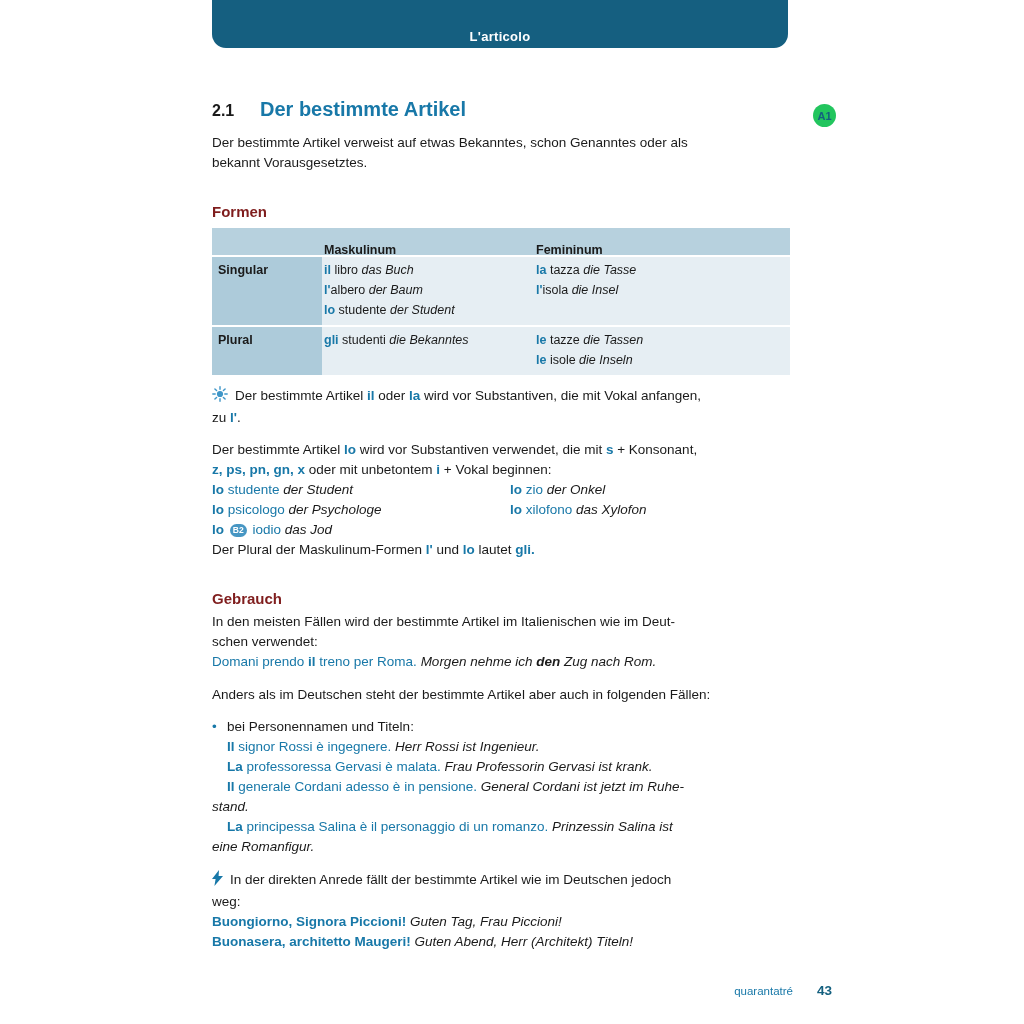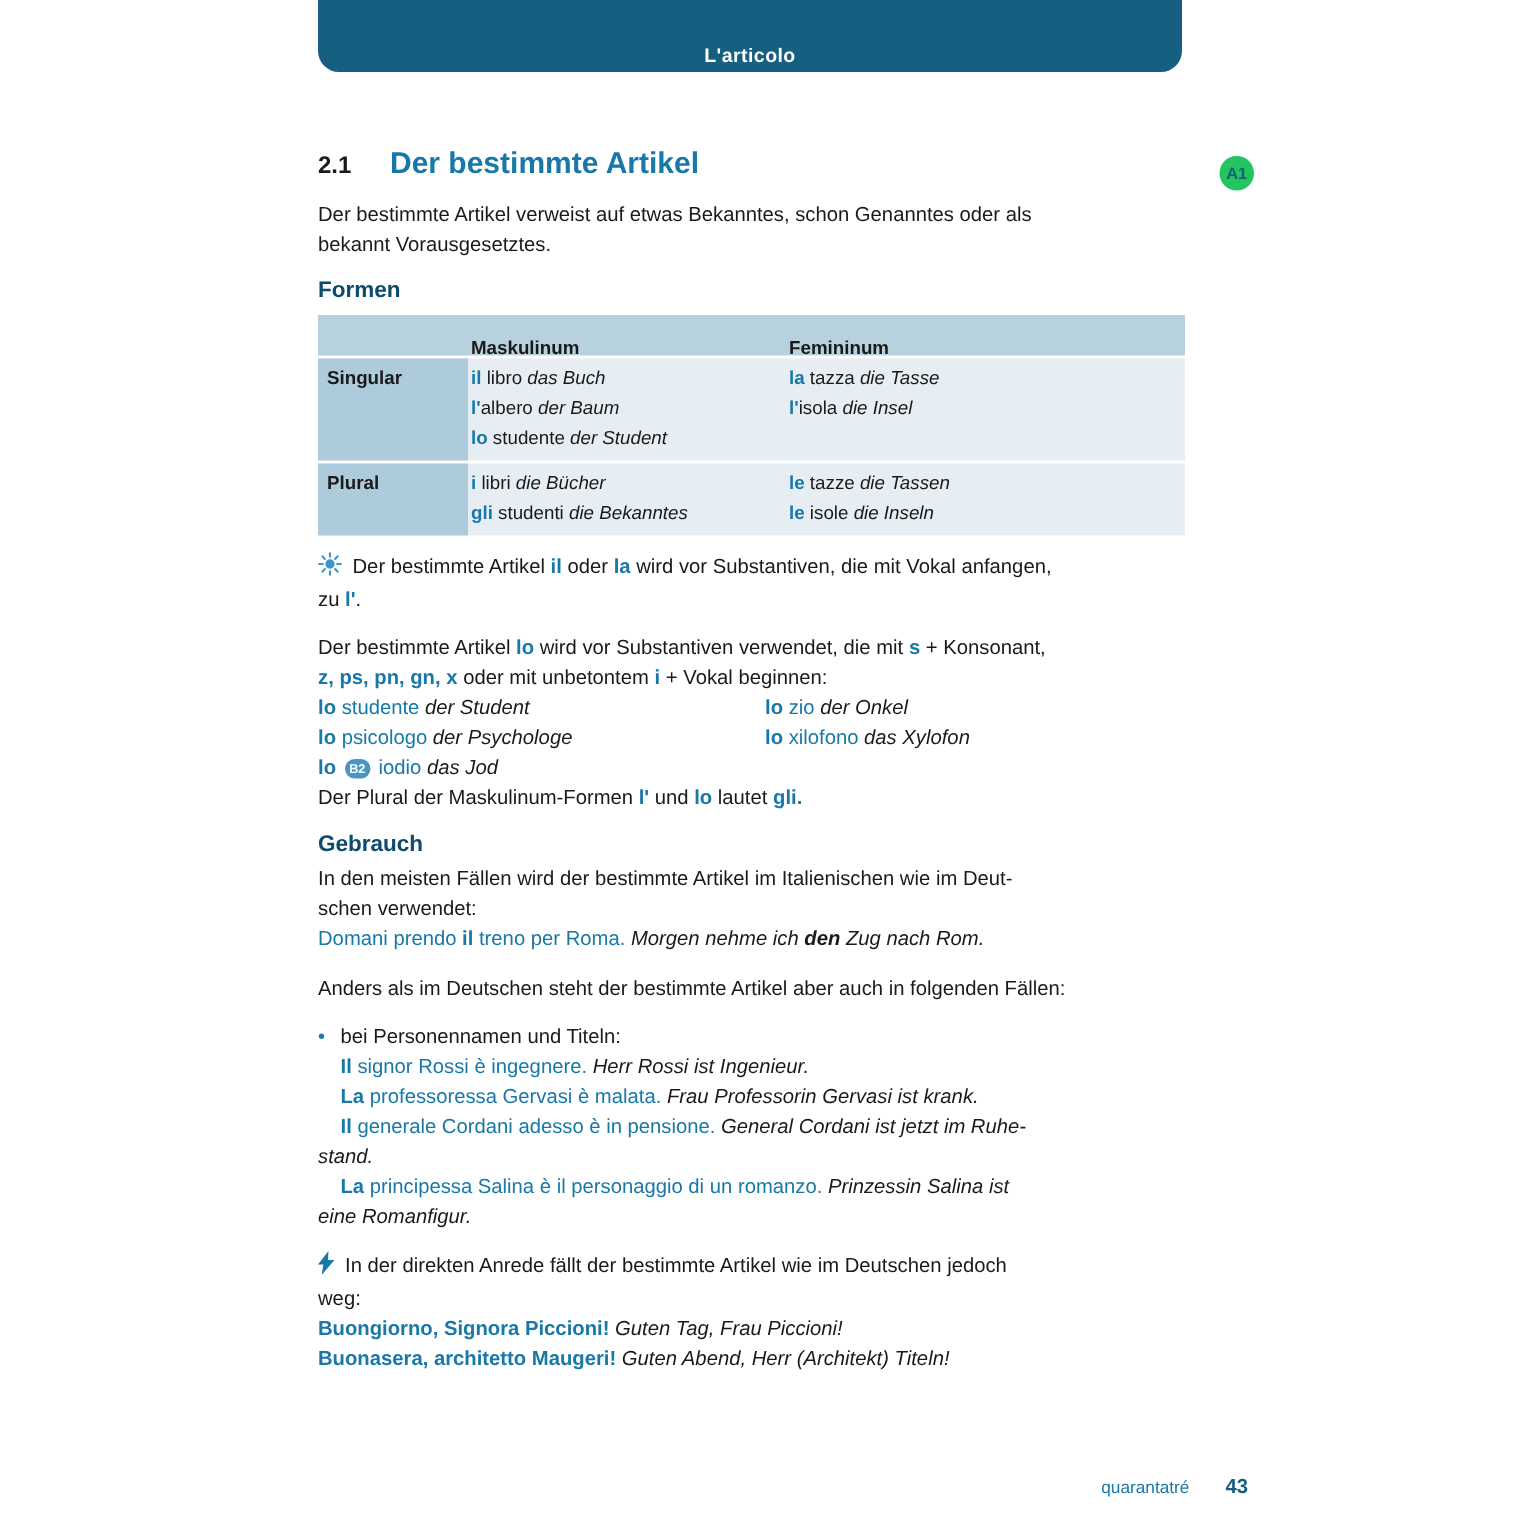--- a/index.html
+++ b/index.html
@@ -27,30 +27,30 @@
   }
 
   .content { position:absolute; left:212px; top:98px; width:578px; }
 
   .section-head { display:flex; align-items:baseline; }
   .sec-num { font-weight:bold; font-size:16px; width:48px; flex:none; }
   .sec-title { font-weight:bold; font-size:20px; color:#1878a8; }
 
   .body-text { font-size:13.5px; line-height:20px; }
   .intro { margin-top:12px; }
-  .sub-heading { font-size:15px; font-weight:bold; margin-top:12px; color:#0c4a6e; }
+  .sub-heading { font-size:15px; font-weight:bold; margin-top:30px; color:#7f1d1d; }
   .after-head { margin-top:5px; }
 
   
   .gtable { margin-top:8px; font-size:12.5px; line-height:20px; width:578px; }
   .trow { display:flex; align-items:stretch; }
   .thead { background:#b7d1de; height:27px; margin-bottom:2px; }
   .thead .tcell { display:flex; align-items:center; font-weight:bold; }
   .tbodyrow { background:#e6eef3; margin-bottom:2px; }
-  .tlabel { width:100px; flex:none; background:#adcbda; padding:3px 0 5px 6px; font-weight:bold; }
+  .tlabel { width:110px; flex:none; background:#adcbda; padding:3px 0 5px 6px; font-weight:bold; }
   .thead .tlabel { background:transparent; padding:0 0 0 6px; }
   .tmask { width:212px; flex:none; padding:3px 0 5px 2px; }
   .tfem { flex:1; padding:3px 0 5px 2px; }
   .thead .tmask, .thead .tfem { padding-top:16px; padding-bottom:0; }
 
   
   .ab { color:#1878a8; font-weight:bold; }
   .it { color:#1878a8; }
   .de { font-style:italic; }
   .deb { font-style:italic; font-weight:bold; }
@@ -115,21 +115,20 @@
           <div class="tline"><span class="ab">lo</span><span> studente </span><span class="de">der Student</span></div>
         </div>
         <div class="tcell tfem">
           <div class="tline"><span class="ab">la</span><span> tazza </span><span class="de">die Tasse</span></div>
           <div class="tline"><span class="ab">l'</span><span>isola </span><span class="de">die Insel</span></div>
         </div>
       </div>
       <div class="trow tbodyrow">
         <div class="tcell tlabel">Plural</div>
         <div class="tcell tmask">
-          <div class="tline"><span class="ab">i</span><span> libri </span><span class="de">die Bücher</span></div>
           <div class="tline"><span class="ab">gli</span><span> studenti </span><span class="de">die Bekanntes</span></div>
         </div>
         <div class="tcell tfem">
           <div class="tline"><span class="ab">le</span><span> tazze </span><span class="de">die Tassen</span></div>
           <div class="tline"><span class="ab">le</span><span> isole </span><span class="de">die Inseln</span></div>
         </div>
       </div>
     </div>
 
     <p class="body-text note"><span class="icon"><svg width="16" height="16" viewBox="0 0 16 16">

